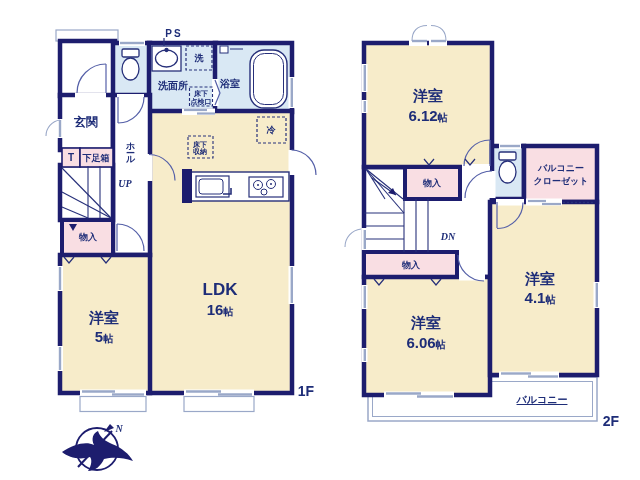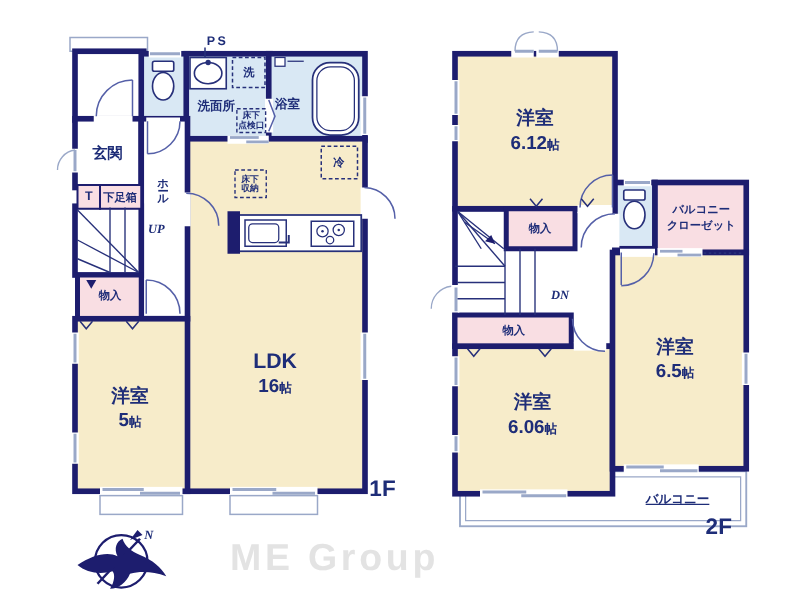--- a/index.html
+++ b/index.html
@@ -2,21 +2,21 @@
 <html><head>
 <meta charset="utf-8">
 <style>
   html,body{margin:0;padding:0;background:#fff;}
   .stage{position:relative;width:640px;height:480px;background:#ffffff;overflow:hidden;
          font-family:"Liberation Sans","DejaVu Sans",sans-serif;}
   .stage svg{position:absolute;left:0;top:0;}
   .lbl{position:absolute;transform:translate(-50%,-50%);color:#1e2d78;font-weight:bold;
        white-space:nowrap;text-align:center;line-height:1;}
   .s15{font-size:15px;}
-  .s13{font-size:18px;}
+  .s13{font-size:14px;}
   .s10{font-size:10px;}
   .s9{font-size:9px;}
   .s7{font-size:7px;}
   .sz-unit{font-size:10px;}
   .it{font-family:"Liberation Serif","DejaVu Serif",serif;font-style:italic;font-size:10px;}
   .vert{writing-mode:vertical-rl;text-orientation:upright;letter-spacing:1px;}
   .ps{letter-spacing:2px;padding-left:20px;}
   .brand{position:absolute;transform:translate(0,-50%);color:#e3e3e3;font-size:30px;
          font-weight:bold;letter-spacing:3px;}
 </style>
@@ -275,22 +275,21 @@
 <div class="lbl s13" style="left:306px;top:391px;">1F</div>
 
 <div class="lbl s15" style="left:428px;top:95px;">洋室</div>
 <div class="lbl s15" style="left:428px;top:115px;"><span>6.12</span><span class="sz-unit">帖</span></div>
 <div class="lbl s9" style="left:432px;top:183px;">物入</div>
 <div class="lbl it" style="left:448px;top:237px;font-weight:bold;">DN</div>
 <div class="lbl s9" style="left:411px;top:265px;">物入</div>
 <div class="lbl s9" style="left:561px;top:168px;">バルコニー</div>
 <div class="lbl s9" style="left:561px;top:181px;">クローゼット</div>
 <div class="lbl s15" style="left:540px;top:278px;">洋室</div>
-<div class="lbl s15" style="left:540px;top:297px;"><span>6.5</span><span class="sz-unit">帖</span></div>
+<div class="lbl s15" style="left:540px;top:297px;"><span>4.1</span><span class="sz-unit">帖</span></div>
 <div class="lbl s15" style="left:426px;top:322px;">洋室</div>
 <div class="lbl s15" style="left:426px;top:342px;text-align:center;"><span>6.06</span><span class="sz-unit">帖</span></div>
 <div class="lbl s10" style="left:542px;top:400px;text-decoration:underline;">バルコニー</div>
-<div class="lbl s13" style="left:575px;top:421px;text-align:right;">2F</div>
+<div class="lbl s13" style="left:611px;top:421px;text-align:right;">2F</div>
 
 <div class="lbl it" style="left:119px;top:429px;font-weight:bold;">N</div>
-<div class="brand" style="left:184px;top:447px;">ME Group</div>
 
 </div>
 
 </body></html>

